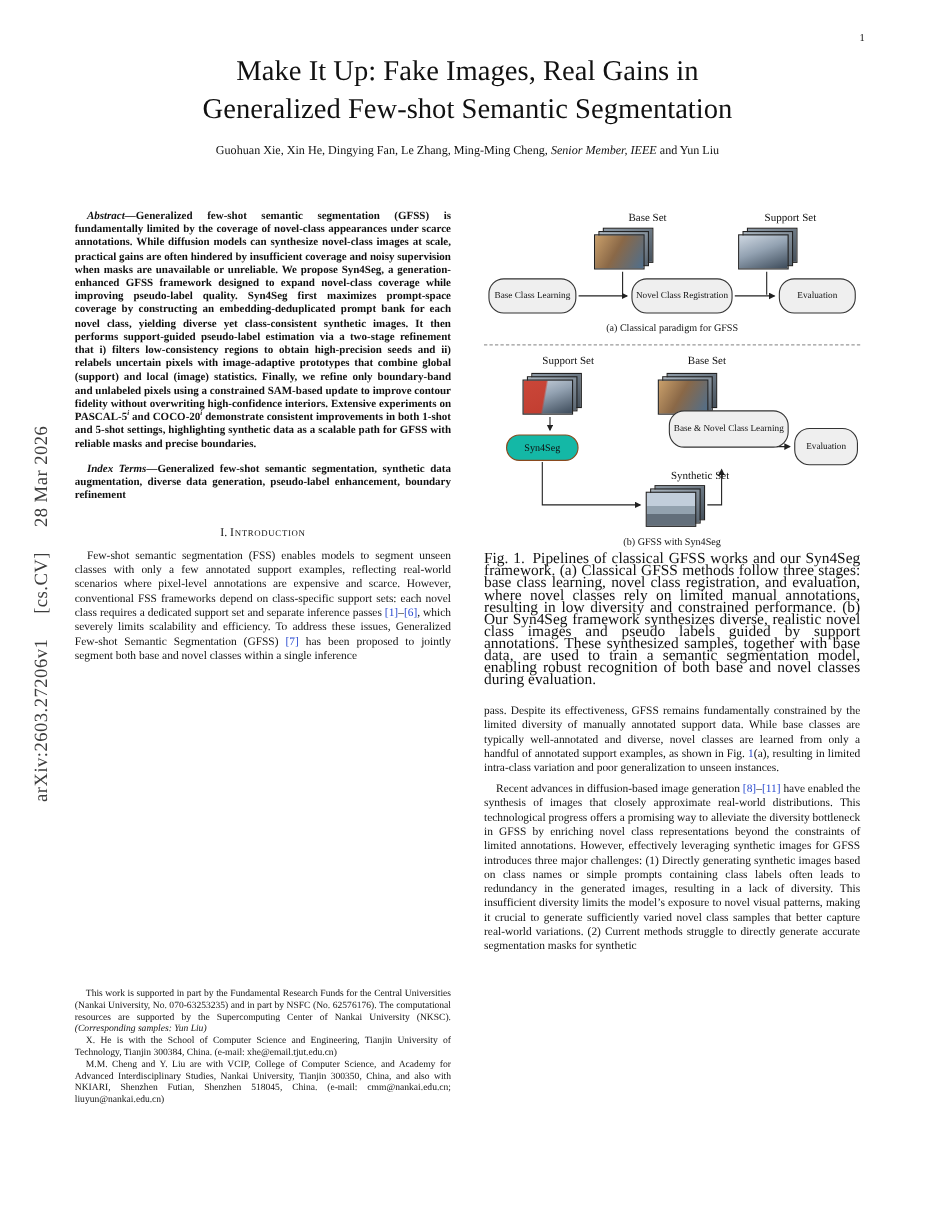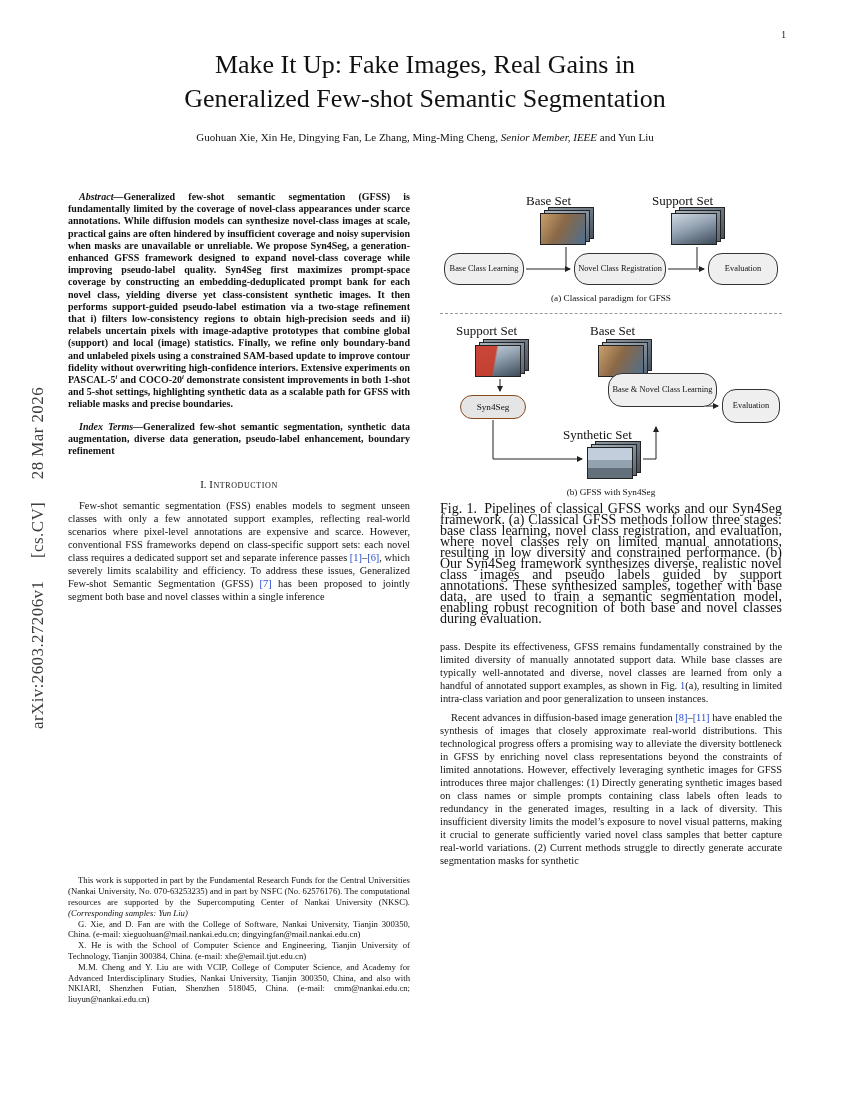--- a/index.html
+++ b/index.html
@@ -43,27 +43,27 @@
   .no-indent{text-indent:0;}
   .link{color:#2b4bd0;}
   .sup{vertical-align:super;font-size:6.5px;font-style:italic;line-height:0;}
   .italic{font-style:italic;}
   .footnotes{margin-top:auto;font-size:8.7px;line-height:10.8px;text-align:justify;}
   .footnotes p{text-indent:10px;}
   
   .fig{margin:0 0 6px 0;}
   .fig-canvas{position:relative;width:342px;height:312px;}
   .fig-arrows{position:absolute;left:0;top:0;}
-  .flabel{position:absolute;font-size:13px;text-align:left;}
+  .flabel{position:absolute;font-size:10px;text-align:right;}
   .fbox{
     position:absolute;background:#efefef;border:1px solid #333;border-radius:14px;
     font-size:8.4px;line-height:1.18;display:flex;align-items:center;justify-content:center;
     text-align:center;padding:1px 2px;box-sizing:border-box;
   }
-  .fbox.orange{background:#e5e5e5;border-color:#8a4a1e;font-size:9.2px;}
+  .fbox.orange{background:#14b8a6;border-color:#8a4a1e;font-size:9.2px;}
   .fig-sep{position:absolute;left:0;top:122px;width:342px;border-top:1px dashed #999;}
   .subcap{position:absolute;width:342px;text-align:center;font-size:9.2px;}
   .stack{position:absolute;width:54px;height:40px;}
   .ph{position:absolute;width:46px;height:32px;border:1px solid #222;box-sizing:border-box;}
   .ph.b2{left:8px;top:0;background:linear-gradient(150deg,#8d9aa6,#46515c);}
   .ph.b1{left:4px;top:3px;background:linear-gradient(150deg,#aab5bf,#5a6672);}
   .ph.front{left:0;top:6px;}
   .g-warm{background:linear-gradient(120deg,#caa06b 0%,#8a6847 45%,#4e6f8e 100%);}
   .g-plane{background:linear-gradient(160deg,#cfd8e2 0%,#93a2b2 45%,#3c4a59 100%);}
   .g-plane-mask{background:
@@ -105,21 +105,20 @@
 
       <div class="section-heading">
         <span>I.</span>
         <span class="sc">Introduction</span>
       </div>
 
       <p class="body-par"><span>Few-shot semantic segmentation (FSS) enables models to segment unseen classes with only a few annotated support examples, reflecting real-world scenarios where pixel-level annotations are expensive and scarce. However, conventional FSS frameworks depend on class-specific support sets: each novel class requires a dedicated support set and separate inference passes </span><span class="link">[1]</span><span>–</span><span class="link">[6]</span><span>, which severely limits scalability and efficiency. To address these issues, Generalized Few-shot Semantic Segmentation (GFSS) </span><span class="link">[7]</span><span> has been proposed to jointly segment both base and novel classes within a single inference</span></p>
 
       <div class="footnotes">
         <p><span>This work is supported in part by the Fundamental Research Funds for the Central Universities (Nankai University, No. 070-63253235) and in part by NSFC (No. 62576176). The computational resources are supported by the Supercomputing Center of Nankai University (NKSC). </span><span class="italic">(Corresponding samples: Yun Liu)</span></p>
-        <p><span>G. Xie, and D. Fan are with the College of Software, Nankai University, Tianjin 300350, China. (e-mail: xieguohuan@mail.nankai.edu.cn; dingyingfan@mail.nankai.edu.cn)</span></p>
         <p><span>X. He is with the School of Computer Science and Engineering, Tianjin University of Technology, Tianjin 300384, China. (e-mail: xhe@email.tjut.edu.cn)</span></p>
         <p><span>M.M. Cheng and Y. Liu are with VCIP, College of Computer Science, and Academy for Advanced Interdisciplinary Studies, Nankai University, Tianjin 300350, China, and also with NKIARI, Shenzhen Futian, Shenzhen 518045, China. (e-mail: cmm@nankai.edu.cn; liuyun@nankai.edu.cn)</span></p>
       </div>
     </div>
 
     <div class="col">
 
       <figure class="fig">
         <div class="fig-canvas">
 

